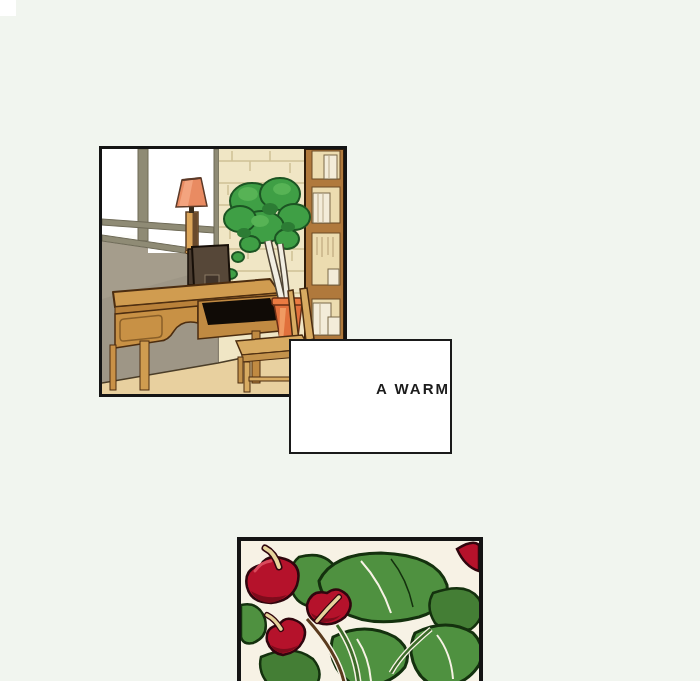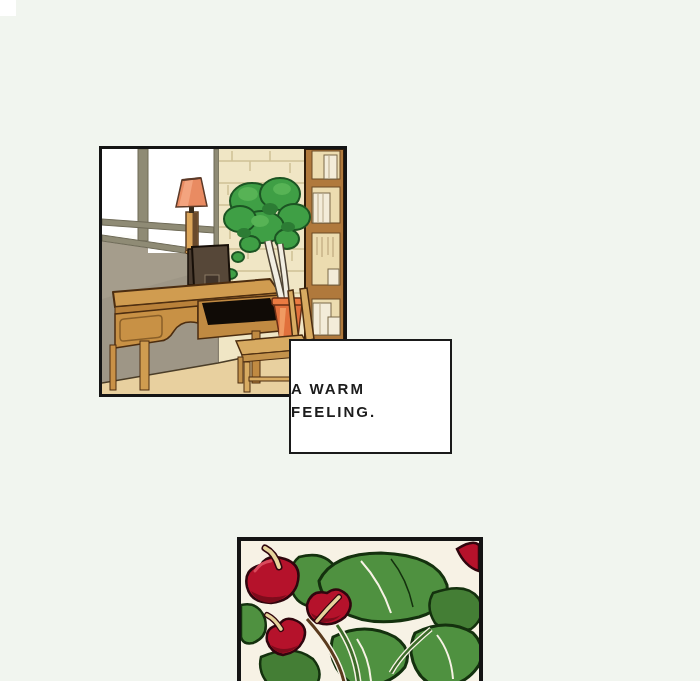--- a/index.html
+++ b/index.html
@@ -15,21 +15,21 @@
     position:absolute;background:#fefefc;border:3px solid #141414;
     box-sizing:border-box;
   }
   .panel-room{left:99px;top:146px;width:248px;height:251px;}
   .panel-room svg{display:block;width:242px;height:245px;}
   .panel-flowers{left:237px;top:537px;width:246px;height:160px;border-width:4px;background:#f7f2e5;}
   .panel-flowers svg{display:block;width:238px;height:152px;}
   .caption-box{
     position:absolute;left:289px;top:339px;width:163px;height:115px;
     background:#ffffff;border:2px solid #1a1a1a;box-sizing:border-box;
-    z-index:5;text-align:left;padding-top:36px;
+    z-index:5;text-align:right;padding-top:36px;
   }
   .caption-line{
     font-size:15px;font-weight:bold;letter-spacing:2px;line-height:23px;
     color:#1c1c1c;white-space:nowrap;
   }
 </style>
 </head>
 <body style="background: rgb(241, 245, 239);">
 
 <div class="corner-square"></div>
@@ -182,21 +182,20 @@
       <rect x="142" y="213" width="6" height="30" fill="#d8ab62" stroke="#4c2d10" stroke-width="1"></rect>
       <rect x="198" y="207" width="6" height="36" fill="#d8ab62" stroke="#4c2d10" stroke-width="1"></rect>
       <rect x="136" y="208" width="5" height="26" fill="#c3924b" stroke="#4c2d10" stroke-width="1"></rect>
       <rect x="147" y="228" width="52" height="4" fill="#d8ab62" stroke="#4c2d10" stroke-width="1"></rect>
     </g>
   </svg>
 </div>
 
 <div class="caption-box">
   <div class="caption-line">A WARM</div>
-  <div class="caption-line">FEELING.</div>
 </div>
 
 <div class="panel panel-flowers">
   <svg viewBox="0 0 238 152" xmlns="http://www.w3.org/2000/svg">
     <rect x="0" y="0" width="238" height="152" fill="#f7f2e5"></rect>
 
     <g>
 
       <path d="M58,16 Q88,8 98,34 Q104,56 82,64 Q58,70 50,48 Q46,26 58,16 Z" fill="#4f9140" stroke="#14310e" stroke-width="2.5"></path>
 

